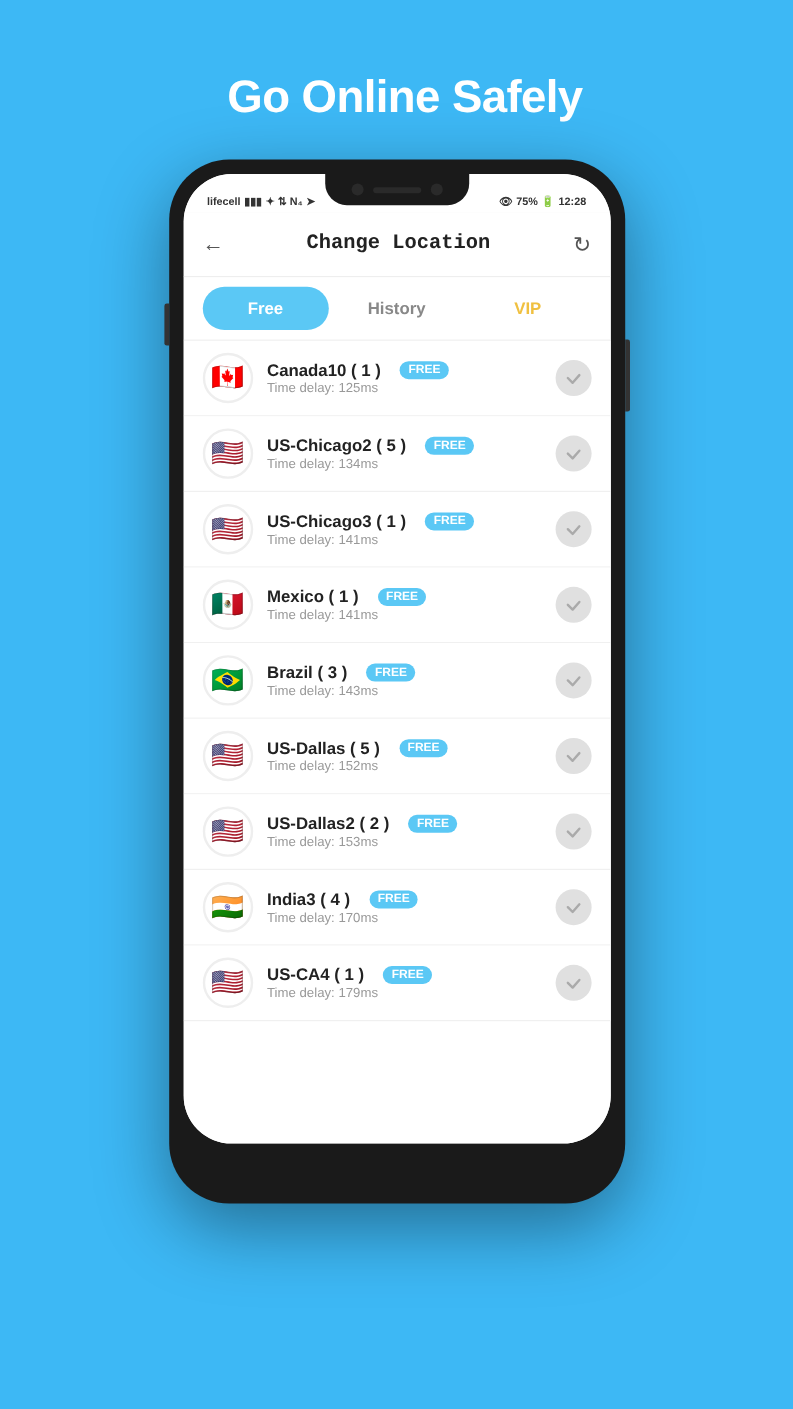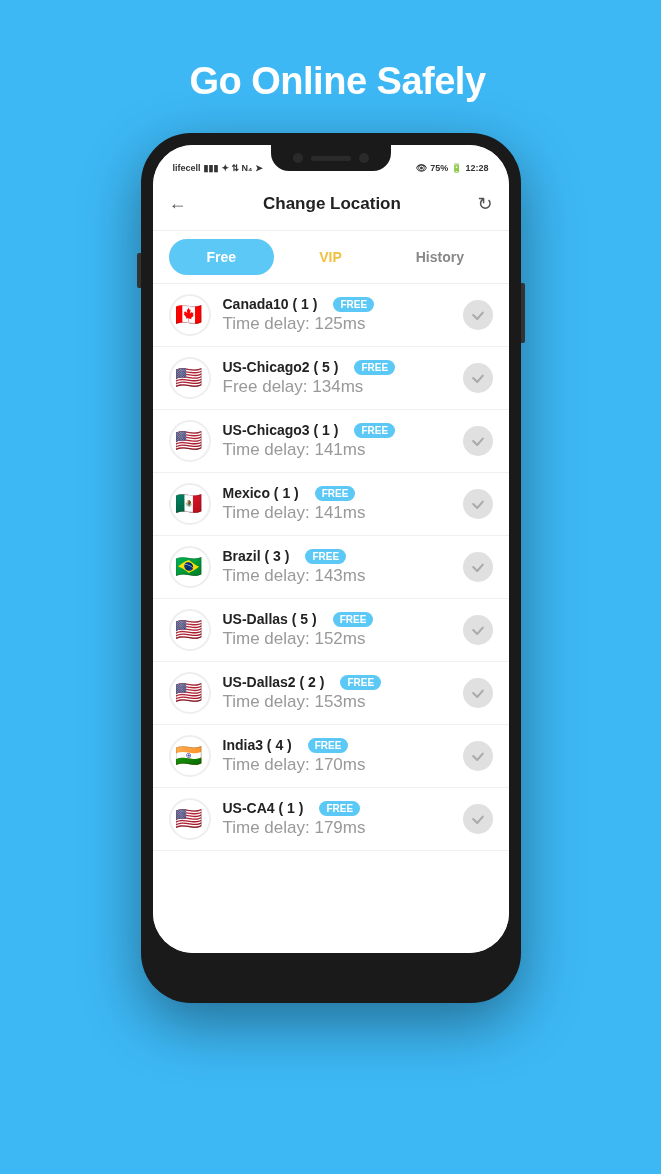--- a/index.html
+++ b/index.html
@@ -144,20 +144,21 @@
       justify-content: space-between;
       padding: 0 16px;
       flex-shrink: 0;
       border-bottom: 1px solid #eee;
     }
 
     .header-title {
       font-size: 17px;
       font-weight: 600;
       color: #222;
+      font-family: Liberation Mono, monospace;
     }
 
     .header-icon {
       color: #555;
       font-size: 18px;
       cursor: pointer;
     }
 
     
     .tab-bar {
@@ -244,21 +245,21 @@
     .free-badge {
       background: #5bc8f5;
       color: white;
       font-size: 10px;
       font-weight: 700;
       padding: 2px 7px;
       border-radius: 10px;
     }
 
     .server-delay {
-      font-size: 17px;
+      font-size: 11px;
       color: #999;
     }
 
     .check-icon {
       width: 30px;
       height: 30px;
       border-radius: 50%;
       background: #e0e0e0;
       display: flex;
       align-items: center;
@@ -305,26 +306,26 @@
     <div class="app-header">
       <span class="header-icon">←</span>
       <span class="header-title">Change Location</span>
       <span class="header-icon">↻</span>
     </div>
 
     <div class="tab-bar">
       <div class="tab-item active">
         <span>Free</span>
       </div>
+      <div class="tab-item history">
+        <span>History</span>
+      </div>
       <div class="tab-item vip">
         <span>VIP</span>
       </div>
-      <div class="tab-item history">
-        <span>History</span>
-      </div>
     </div>
 
     <div class="server-list">
 
       <div class="server-item">
         <div class="server-flag">🇨🇦</div>
         <div class="server-info">
           <div class="server-name-row">
             <span class="server-name">Canada10 ( 1 )</span>
             <span class="free-badge">FREE</span>
@@ -338,21 +339,21 @@
         </div>
       </div>
 
       <div class="server-item">
         <div class="server-flag">🇺🇸</div>
         <div class="server-info">
           <div class="server-name-row">
             <span class="server-name">US-Chicago2 ( 5 )</span>
             <span class="free-badge">FREE</span>
           </div>
-          <div class="server-delay">Free delay: 134ms</div>
+          <div class="server-delay">Time delay: 134ms</div>
         </div>
         <div class="check-icon">
           <svg viewBox="0 0 20 20" fill="none">
               <path d="M4 10l5 5L16 7" stroke="#aaa" stroke-width="2.5" stroke-linecap="round" stroke-linejoin="round"></path>
             </svg>
         </div>
       </div>
 
       <div class="server-item">
         <div class="server-flag">🇺🇸</div>

